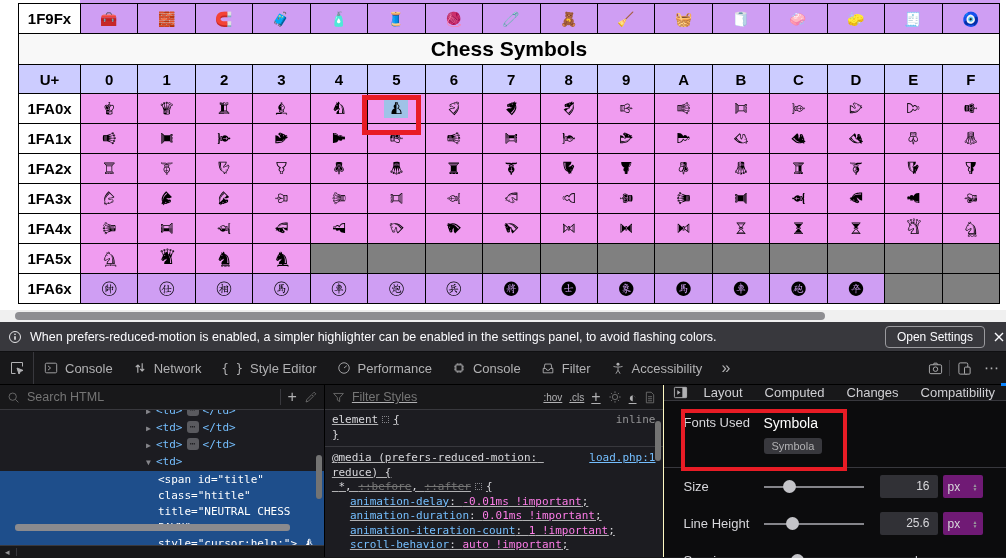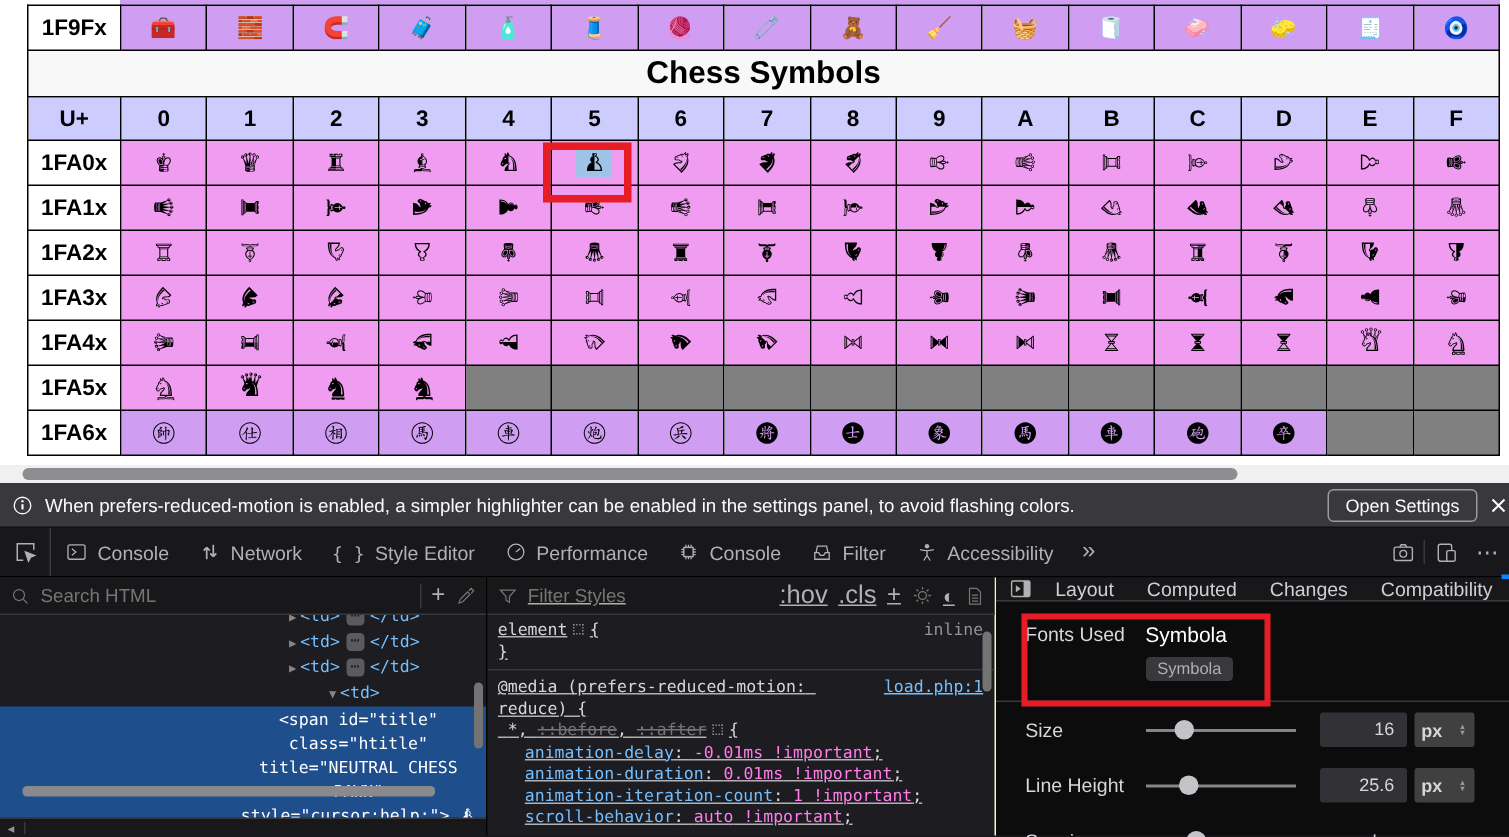--- a/index.html
+++ b/index.html
@@ -52,27 +52,27 @@
   .tb-spacer { flex:1; }
   .tb-icon { display:flex; align-items:center; justify-content:center; width:28px; color:#b1b1b3; }
   .tb-sep { width:1px; height:16px; background:#38383d; align-self:center; }
   .meatballs { font-size:15px; letter-spacing:1px; }
 
   .panels { display:flex; height:173px; border-top:1px solid #000; }
   .panel { position:relative; background:#1c1c21; }
   .pn-toolbar { height:25px; background:#18181a; border-bottom:1px solid #38383d; display:flex; align-items:center;
     gap:7px; padding:0 7px; font-size:12.5px; color:#757575; }
   .pn-toolbar .ph { flex:1; }
-  .tool-mini { color:#b1b1b3; font-size:17px; }
+  .tool-mini { color:#b1b1b3; font-size:10px; }
   .plus { color:#b1b1b3; font-size:16px; line-height:1; }
 
   
   .panel-markup { width:331px; border-right:1px solid #000; display:flex; flex-direction:column; }
   .mk-content { flex:1; position:relative; overflow:hidden; font-family:"DejaVu Sans Mono", monospace; font-size:11px; line-height:16px; }
-  .mk-rows { margin-top:-7px;text-align:center; }
+  .mk-rows { margin-top:-7px; }
   .mk-row { padding-left:146px; white-space:pre; color:#75bfff; }
   .mk-row .arrow { color:#85858a; font-size:8px; display:inline-block; width:10px; }
   .badge { display:inline-block; background:#5a5a5f; color:#1d1d21; border-radius:3px; font-size:10px;
     line-height:10px; padding:1px 3px; margin:0 4px; vertical-align:1px; letter-spacing:0; }
   .mk-selected { background:#1e4e8b; color:#fff; padding:1px 4px 2px 158px; }
   .mk-selected div { white-space:pre; }
   .mk-vscroll { position:absolute; right:2px; top:45px; width:6px; height:44px; background:#737373; border-radius:3px; }
   .mk-hscroll { position:absolute; left:0; bottom:13px; width:331px; height:8px; }
   .mk-hscroll .thumb { position:absolute; left:15px; top:0; width:275px; height:7px; background:#8a8a8e; border-radius:3px; }
   .mk-breadcrumb { height:12px; background:#18181a; border-top:1px solid #38383d; display:flex; align-items:center;
@@ -108,22 +108,22 @@
   .chip { display:inline-block; margin-top:7px; background:#38383d; color:#b1b1b3; font-size:11px;
     padding:2px 8px; border-radius:3px; }
   .sb-divider { border-top:1px solid #38383d; margin-top:13px; }
   .ctl-row { display:flex; align-items:center; height:37px; padding-left:20px; }
   .c-label { width:80px; color:#d7d7db; }
   .slider { position:relative; width:100px; height:14px; margin-right:6px; }
   .slider .track { position:absolute; left:0; right:0; top:6px; height:2px; background:#85858a; }
   .slider .sthumb { position:absolute; top:0; width:13px; height:13px; border-radius:50%; background:#c4c4c8; }
   .valbox { width:58px; height:23px; background:#313136; color:#d7d7db; font-size:12px; text-align:right;
     line-height:23px; padding-right:8px; margin-left:10px; border-radius:2px; }
-  .unitbox { width:40px; height:23px; background:#404040; color:#d7d7db; font-size:12px; margin-left:5px;
-    border-radius:2px; display:flex; align-items:center; justify-content:space-between; padding:0 5px;font-weight:bold; }
+  .unitbox { width:40px; height:23px; background:#701a75; color:#d7d7db; font-size:12px; margin-left:5px;
+    border-radius:2px; display:flex; align-items:center; justify-content:space-between; padding:0 5px; }
   .stepper { display:flex; flex-direction:column; font-size:5px; line-height:4px; color:#9a9a9e; }
   .plainval { margin-left:10px; color:#d7d7db; font-size:12.5px; }
 </style>
 </head>
 <body>
 
 <div class="screen">
 
   <section class="page">
     <div class="top-strip"></div>

